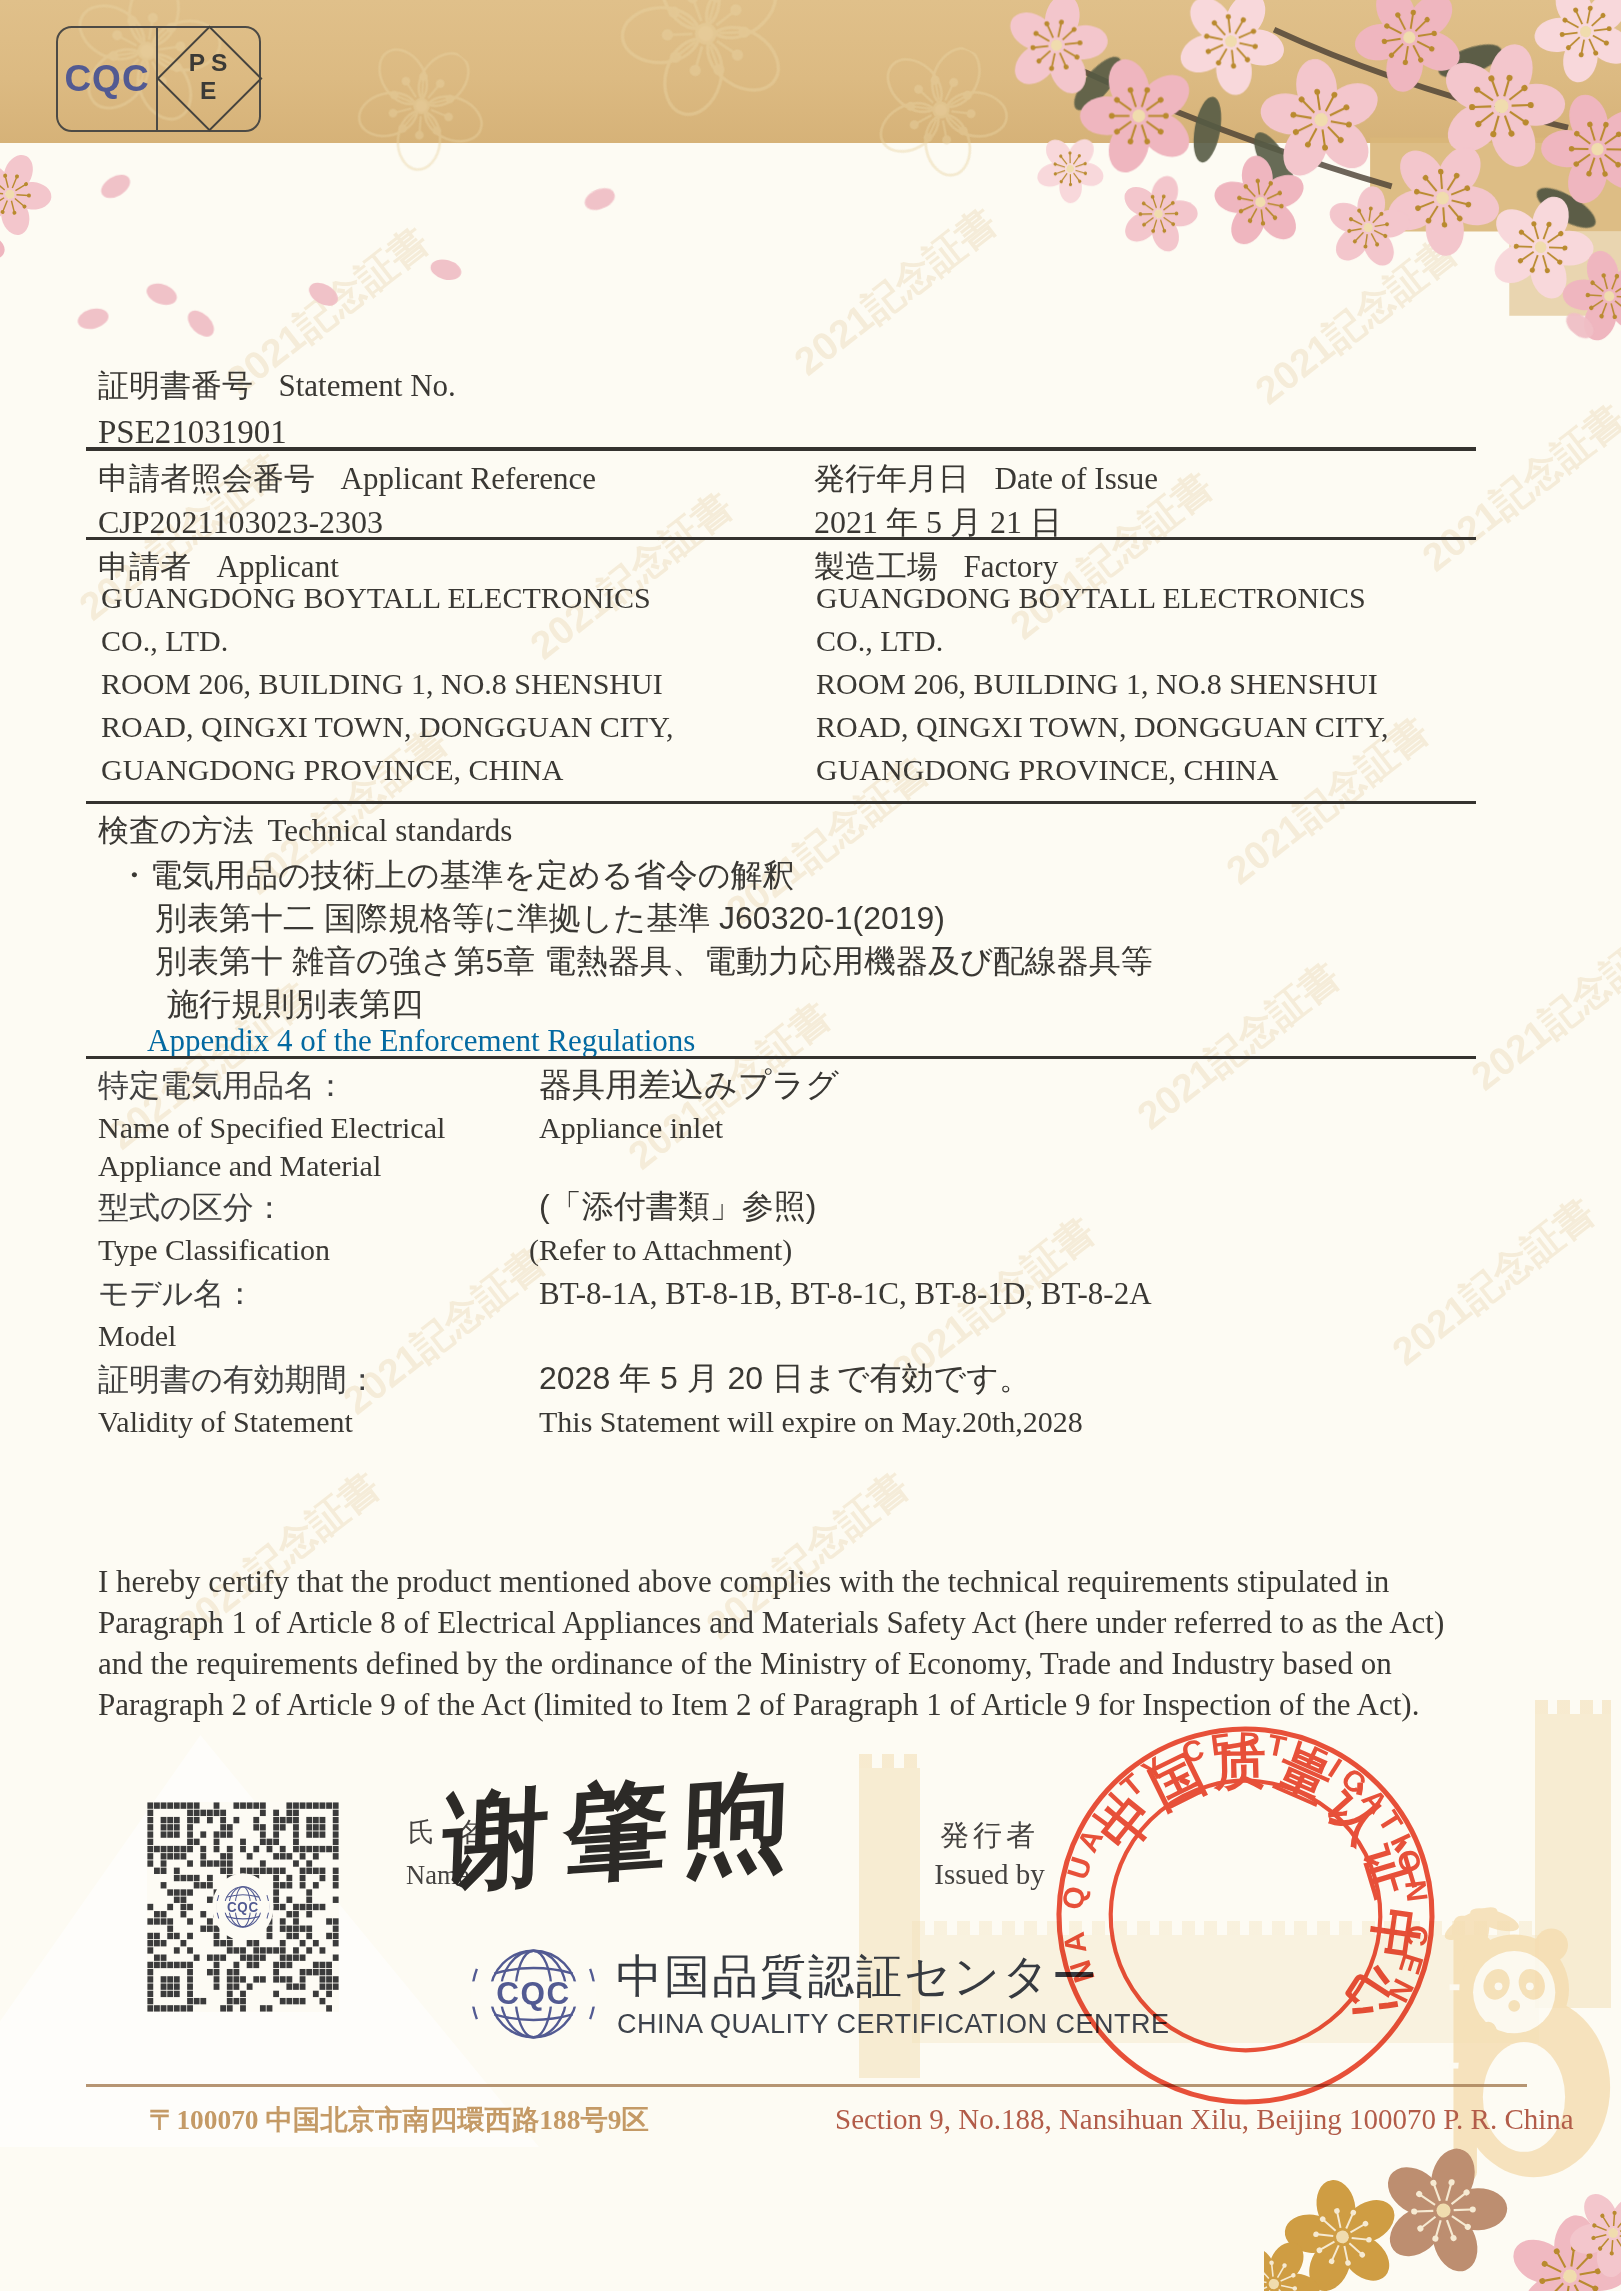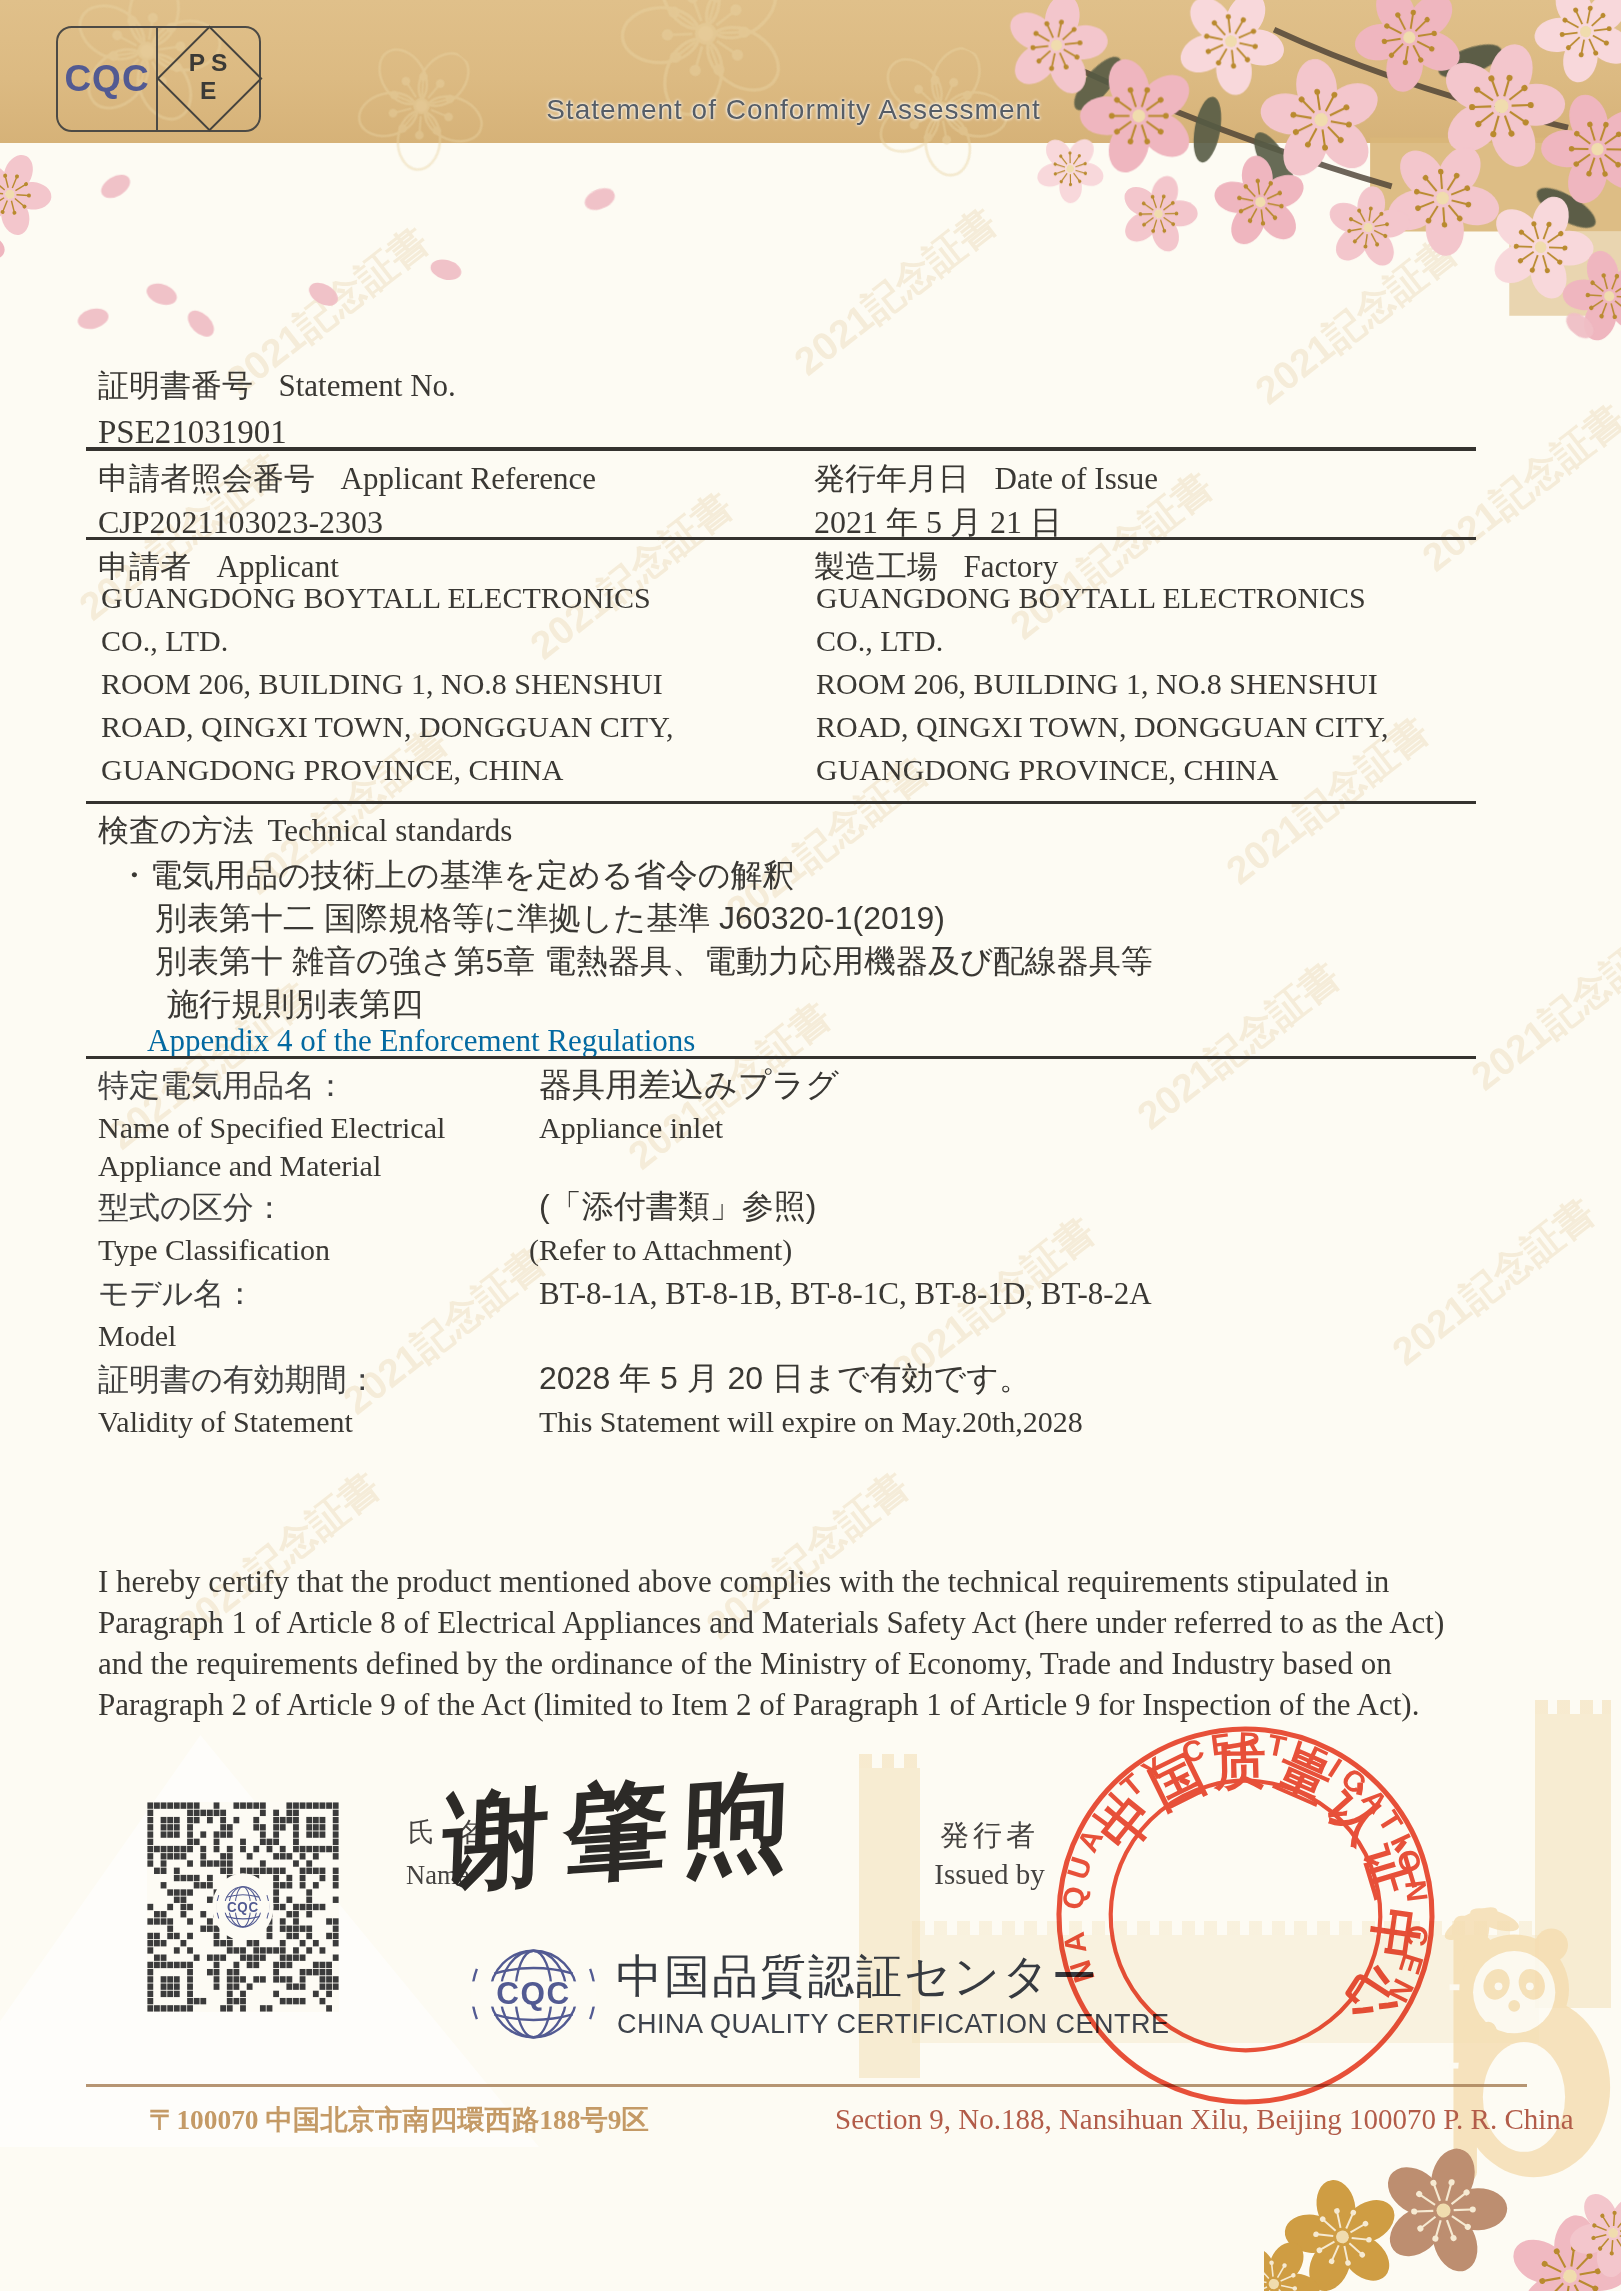--- a/index.html
+++ b/index.html
@@ -248,21 +248,20 @@
   </svg>
 
   <div class="logo-box">
     <div class="logo-cqc">CQC</div>
     <div class="logo-div"></div>
     <div class="logo-pse">
       <div class="diamond"></div>
       <div class="pse-text">PSE</div>
     </div>
   </div>
-  <div class="subtitle">Statement of Conformity Assessment</div>
 
   <div>
 
     <div class="abs" style="left:98px;top:370px;">
       <span class="lab-jp">証明書番号</span><span class="lab-en">Statement No.</span>
     </div>
     <div class="abs val" style="left:98px;top:416px;font-size:33px;">PSE21031901</div>
     <div class="hr" style="left:86px;top:447px;width:1390px;height:3.9px;"></div>
 
     <div class="abs" style="left:98px;top:463px;">

